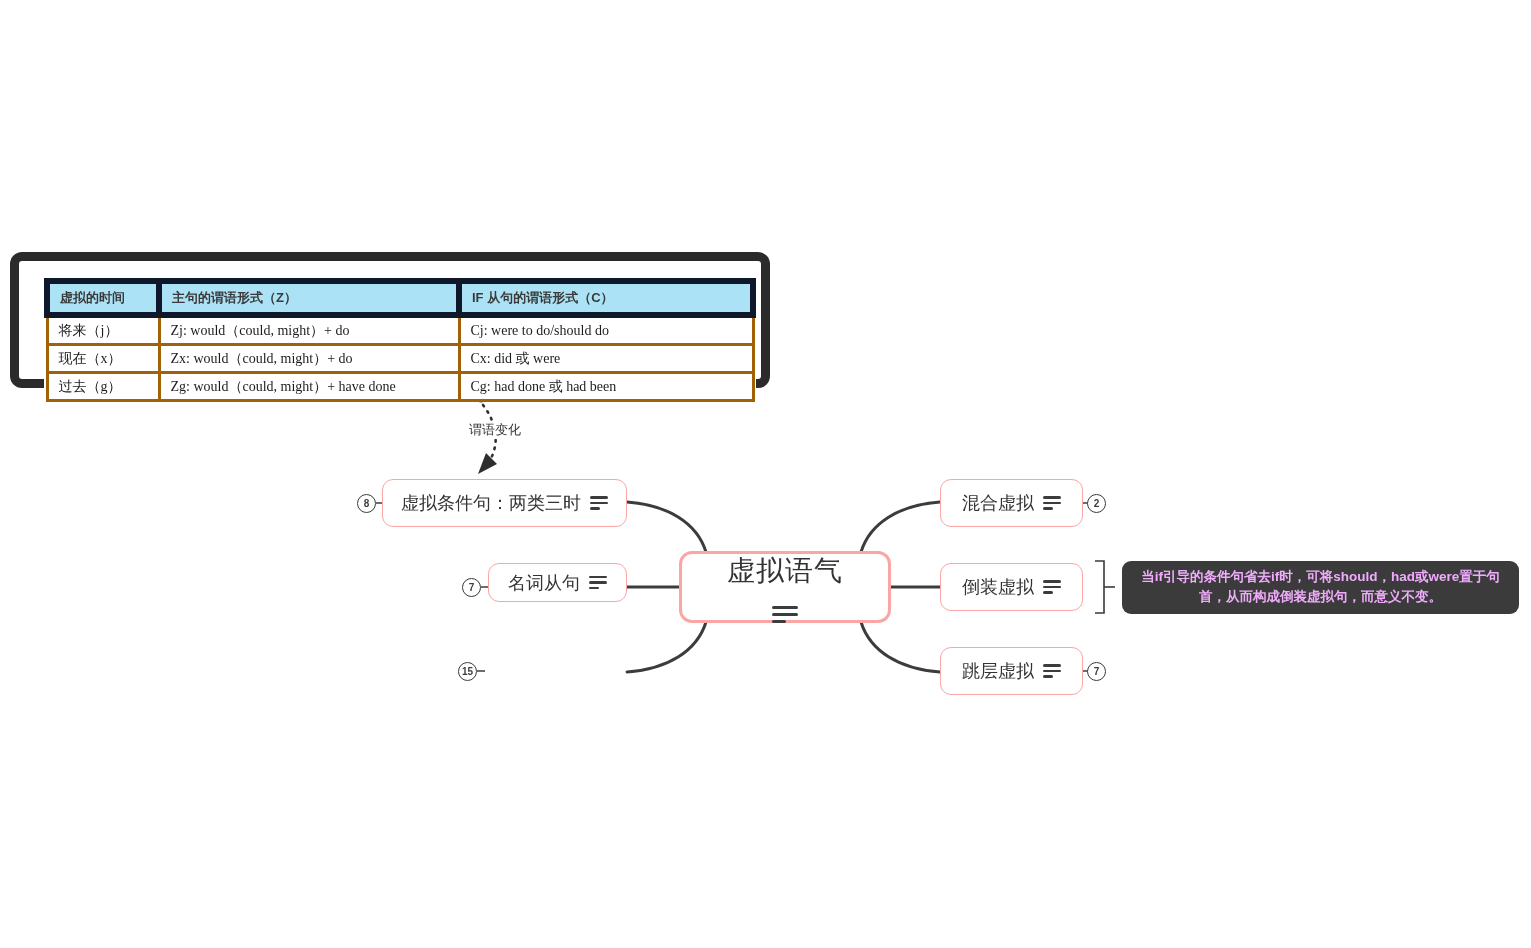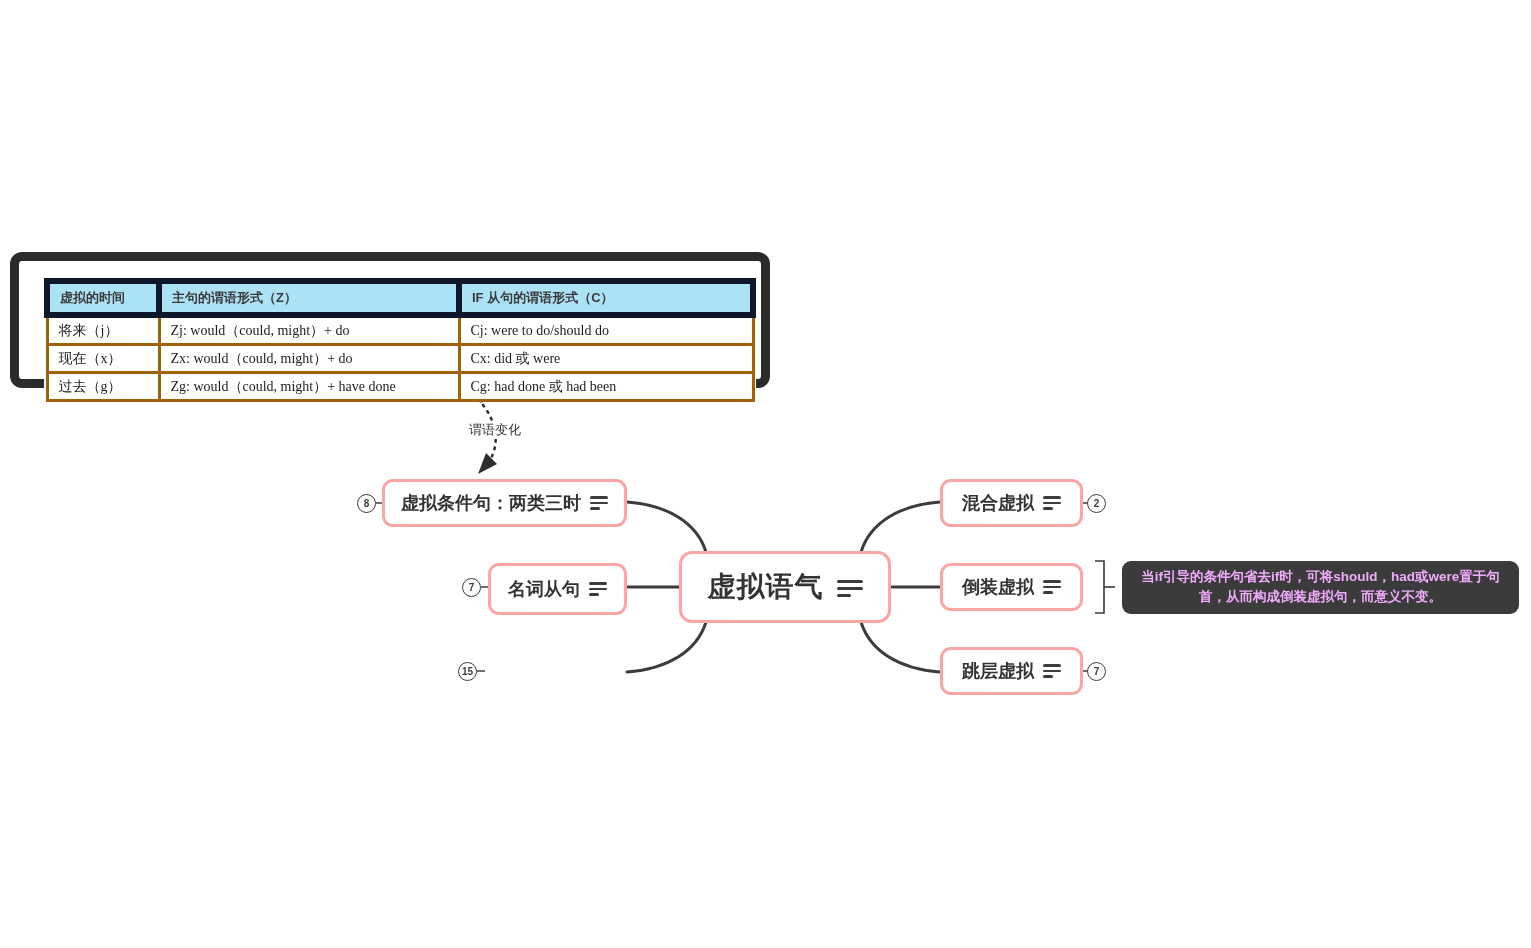--- a/index.html
+++ b/index.html
@@ -64,28 +64,28 @@
     height: 23px;
     white-space: nowrap;
     overflow: hidden;
     margin-left: 47px;
   }
 
   
   .node {
     position: absolute;
     background: #fff;
-    border: 3px solid #fca5a5;
+    border: 1px solid #fca5a5;
     border-radius: 11px;
     box-sizing: border-box;
     display: flex;
     align-items: center;
     justify-content: center;
     gap: 9px;
-    font-weight: bold;
+    font-weight: normal;
     color: #333;
     z-index: 2;
     white-space: nowrap;
   }
   .node.branch { font-size: 18px; }
   .node.central {
     border-width: 3.5px;
     border-radius: 13px;
     font-size: 28px;
     letter-spacing: 1px;
@@ -222,40 +222,40 @@
             <td>Zg: would（could, might）+ have done</td>
             <td>Cg: had done 或 had been</td>
           </tr>
         </tbody>
       </table>
     </div>
   </div>
 
   <div class="arrow-label">谓语变化</div>
 
-  <div class="node central" style="left:679px; top:551px; width:212px; height:72px;">
+  <div class="node central" style="left:679px; top:551px; width:212px; height:72px;flex-direction:column;">
     <span>虚拟语气</span>
     <span class="notes-icon">
         <i></i>
         <i></i>
         <i></i>
       </span>
   </div>
 
   <div class="node branch" style="left:382px; top:479px; width:245px; height:48px;">
     <span>虚拟条件句：两类三时</span>
     <span class="notes-icon">
         <i></i>
         <i></i>
         <i></i>
       </span>
   </div>
   <div class="badge" style="left:357px; top:493.5px;">8</div>
 
-  <div class="node branch" style="left:488px; top:563px; width:139px; height:52px;">
+  <div class="node branch" style="left:488px; top:563px; width:139px; height:39px;">
     <span>名词从句</span>
     <span class="notes-icon">
         <i></i>
         <i></i>
         <i></i>
       </span>
   </div>
   <div class="badge" style="left:462px; top:577.5px;">7</div>
 
   <div class="badge" style="left:458px; top:661.5px;">15</div>

